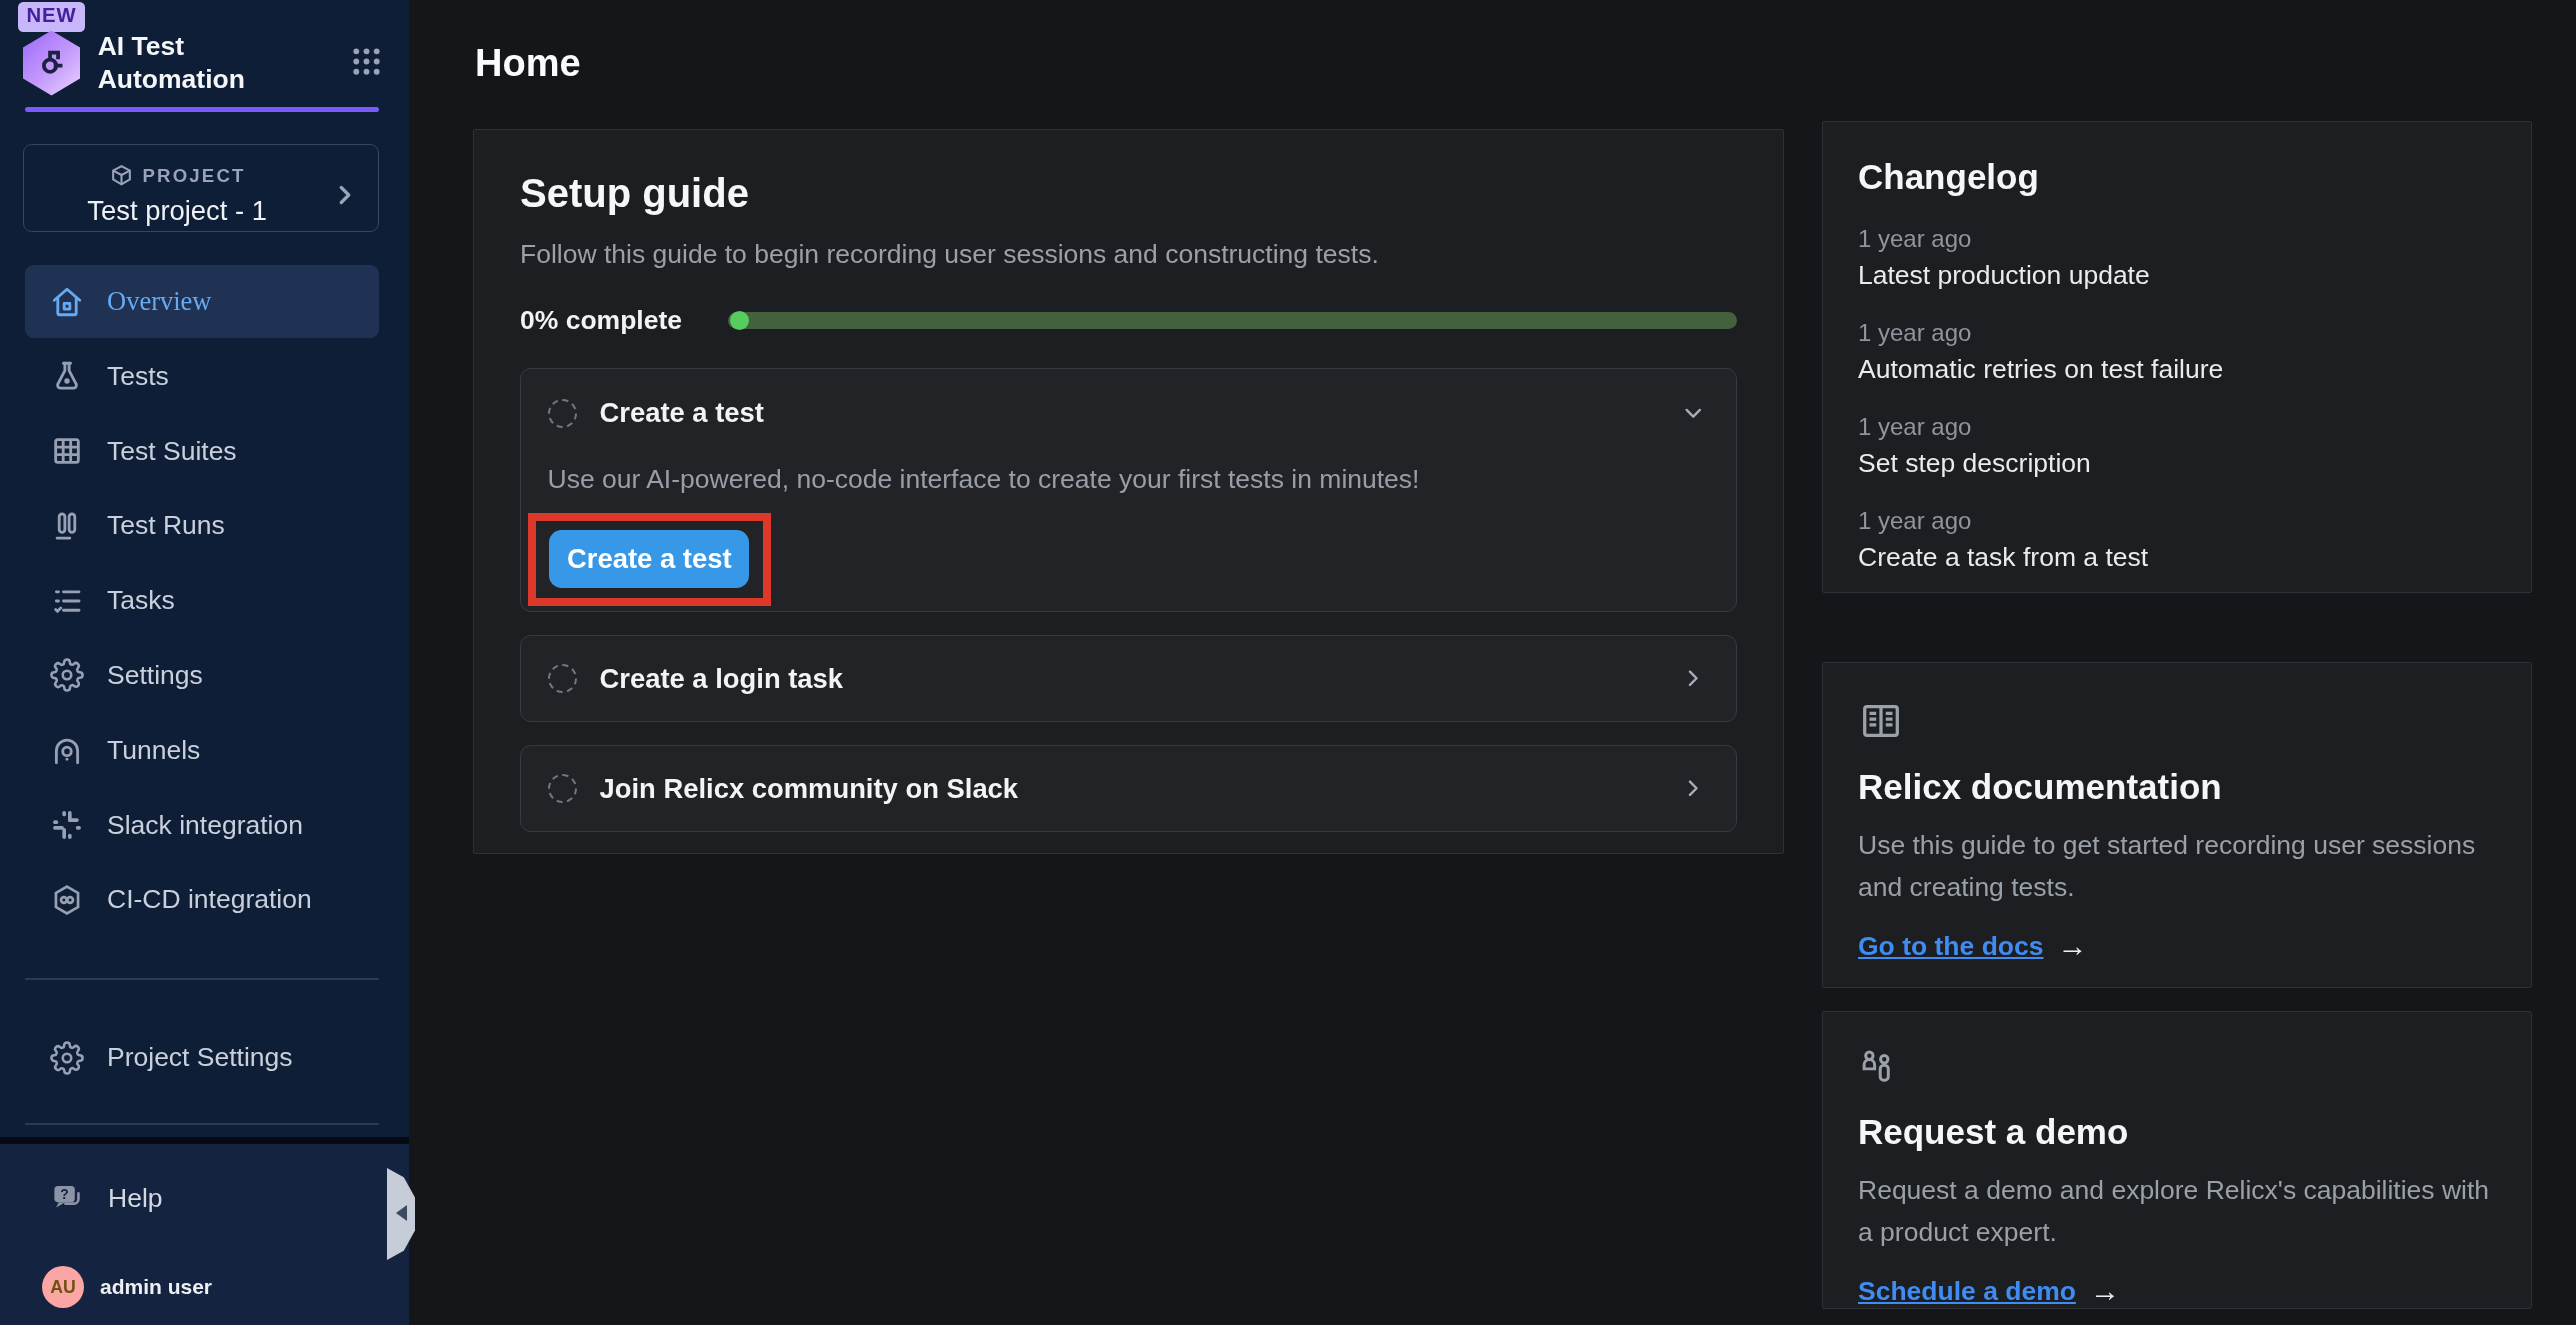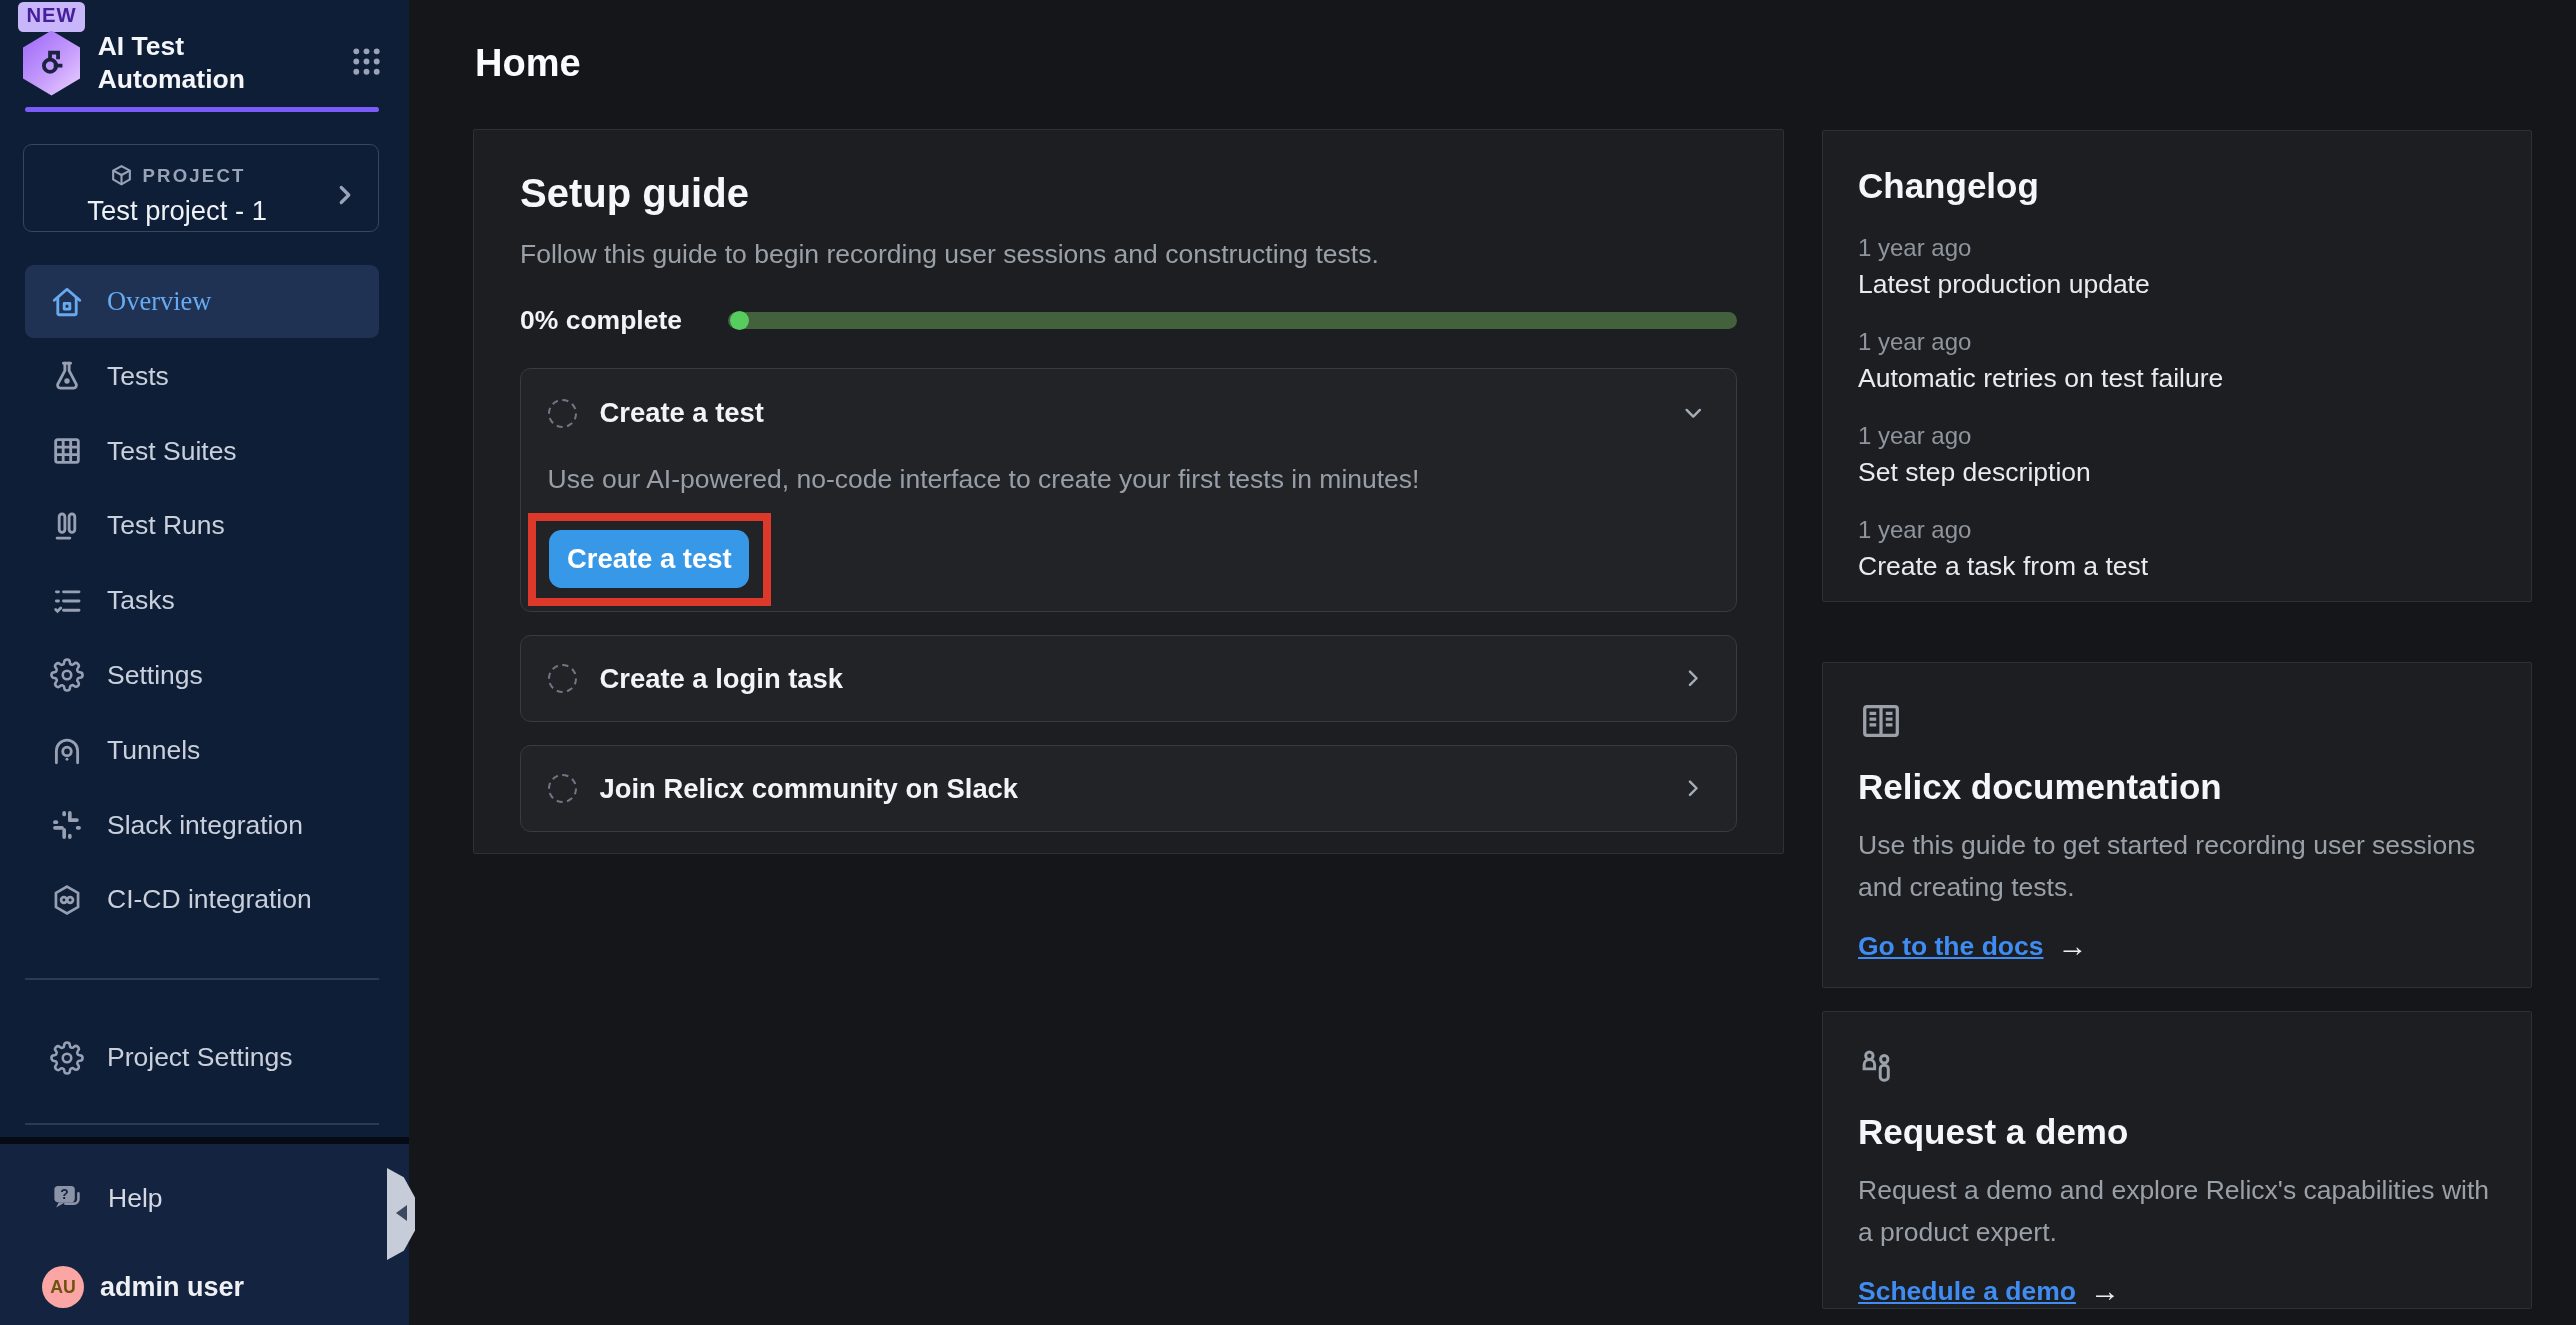--- a/index.html
+++ b/index.html
@@ -23,21 +23,21 @@
   .side-item { display:flex; align-items:center; height:73px; margin-bottom:1.8px; padding-left:25px; border-radius:8.8px; color:#c9d0dc; font-size:26.5px; cursor:pointer; }
   .side-item .ic { width:34px; height:34px; margin-right:23px; color:#97a0b2; flex:0 0 auto; }
   .side-item.active { background:#203253; color:#66abf2;font-family:Liberation Serif, serif; }
   .side-item.active .ic { color:#66abf2; }
   .side-divider { height:1.8px; background:#2b3a55; margin:42px 0 41px 0; }
   .sidebar-footer { position:absolute; left:0; bottom:0; width:409px; height:188px; background:#142440; border-top:7px solid #060a13; }
   .footer-divider { position:absolute; left:25px; top:-21px; width:354px; height:1.8px; background:#2b3a55; }
   .help-row { position:absolute; left:50px; top:37px; display:flex; align-items:center; gap:23px; color:#d3d8e1; font-size:26.5px; cursor:pointer; }
   .user-row { position:absolute; left:42px; top:122px; display:flex; align-items:center; gap:16px; cursor:pointer; }
   .avatar { width:42px; height:42px; border-radius:50%; background:#fca5a5; color:#6e5210; font-size:17.7px; font-weight:700; display:flex; align-items:center; justify-content:center; }
-  .user-name { color:#eef0f4; font-size:27px; font-weight:700; }
+  .user-name { color:#eef0f4; font-size:21px; font-weight:700; }
   .collapse-handle { position:absolute; left:387px; top:1168px; width:28px; height:92px; background:#c7cdd8; clip-path:polygon(0 0,60% 10%,100% 32%,100% 68%,60% 90%,0 100%); cursor:pointer; z-index:6; }
   .collapse-handle:after { content:""; position:absolute; left:8.8px; top:37px; border-top:8.8px solid transparent; border-bottom:8.8px solid transparent; border-right:11.5px solid #3c485f; }
 
   
   .page-title { position:absolute; left:475px; top:42px; color:#fbfcfd; font-size:38px; font-weight:700; }
   .card { position:absolute; background:#1c1e21; border:1.8px solid #2d3034; border-radius:2px; }
   .setup-card { left:473px; top:129px; width:1311px; height:725px; padding:41px 46px; }
   .setup-title { color:#f6f7f8; font-size:40px; font-weight:600; }
   .setup-sub { margin-top:23px; color:#9aa0a8; font-size:26.5px; }
   .progress-row { margin-top:35px; display:flex; align-items:center; }
@@ -51,21 +51,21 @@
   .acc-title { margin-left:23px; color:#f3f4f6; font-size:27.4px; font-weight:700; }
   .acc-chevron { margin-left:auto; color:#a7adb8; }
   .acc1 { margin-top:32px; height:244px; }
   .acc-body { padding:0 26.5px; }
   .acc-desc { color:#989ea7; font-size:26.5px; margin-top:7px; }
   .annotation-box { display:inline-block; margin-top:17.7px; margin-left:-19.5px; border:8.8px solid #dc392a; padding:9.7px 13.3px; }
   .blue-btn { width:200px; height:58px; background:#3898e8; border:none; border-radius:12.4px; color:#ffffff; font-size:27.4px; font-weight:700; font-family:"Liberation Sans",sans-serif; cursor:pointer; }
 
   
   .right-card { left:1822px; width:710px; padding:35px; }
-  .changelog-card { top:130px; height:472px; }
+  .changelog-card { top:121px; height:472px; }
   .right-title { color:#f5f6f8; font-size:35px; font-weight:600; }
   .cl-entry { margin-top:28px; }
   .cl-time { color:#8f959e; font-size:24px; }
   .cl-item { margin-top:7px; color:#e9ebee; font-size:26.5px; }
   .docs-card { top:662px; height:326px; }
   .demo-card { top:1011px; height:298px; }
   .card-icon { color:#9aa1aa; }
   .card-desc { margin-top:17.7px; color:#9aa0a8; font-size:26.5px; line-height:42px; }
   .card-link-row { margin-top:21px; display:flex; align-items:center; gap:14px; }
   .card-link { color:#3f8cf3; font-size:26.5px; font-weight:700; text-decoration:underline; cursor:pointer; }

